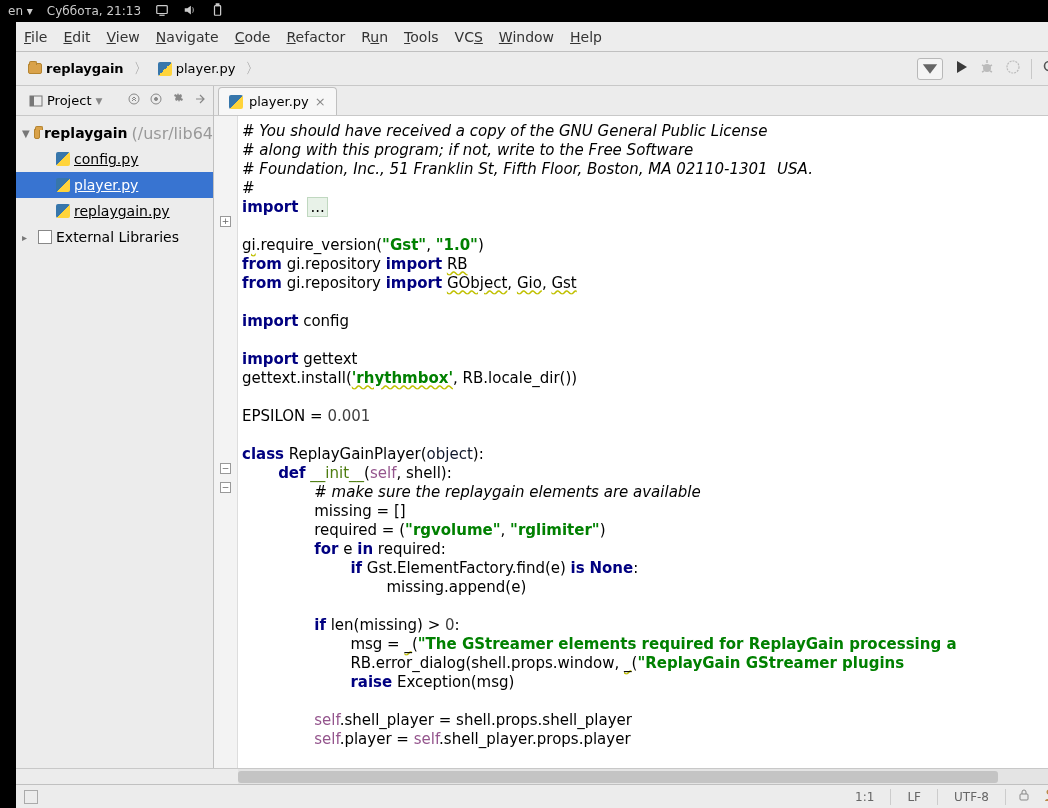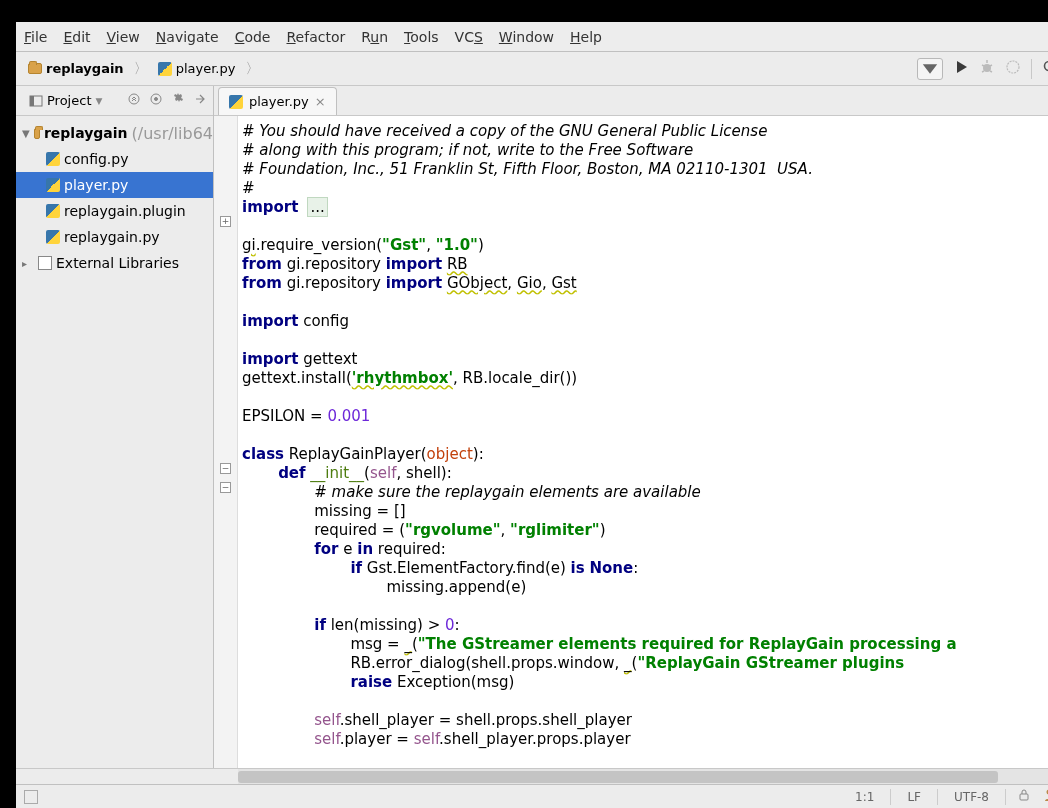--- a/index.html
+++ b/index.html
@@ -36,21 +36,21 @@
 
 
 .project-panel { width: 198px; background: #ececec; border-right: 1px solid #c0c0c0; display: flex; flex-direction: column; }
 .proj-header { height: 30px; border-bottom: 1px solid #c8c8c8; display: flex; align-items: center; padding: 0 6px; gap: 6px; font-size: 13px; }
 .proj-header .title { display: flex; align-items: center; gap: 4px; padding: 2px 6px; border: 1px solid transparent; }
 .proj-header .mini-icons { margin-left: auto; display: flex; gap: 8px; color: #888; }
 .proj-header .mini-icons svg { width: 14px; height: 14px; }
 
 .tree { padding: 4px 0; font-size: 14px; }
 .tree-row { display: flex; align-items: center; height: 26px; padding-left: 6px; gap: 4px; }
-.tree-row.indent1 { padding-left: 30px; }
+.tree-row.indent1 { padding-left: 40px; text-decoration: underline; }
 .tree-row.selected { background: #3874d1; color: #fff; }
 .tree-row .twisty { width: 12px; color: #777; font-size: 10px; }
 .tree-row .dir-icon { width: 14px; height: 11px; background: #d9a24a; border: 1px solid #b5842f; border-radius: 2px; position: relative; }
 .tree-row .dir-icon::before { content: ""; position: absolute; top: -3px; left: 0; width: 6px; height: 3px; background: #d9a24a; border: 1px solid #b5842f; border-bottom: none; border-radius: 2px 2px 0 0; }
 .tree-row .py-icon { width: 14px; height: 14px; background: linear-gradient(135deg,#3776ab 50%,#ffd43b 50%); border-radius: 2px; }
 .tree-row .lib-icon { width: 14px; height: 14px; border: 1px solid #888; background: #fff; }
 .tree-row .dim { color: #999; font-size: 16px; }
 
 
 .editor-area { flex: 1; display: flex; flex-direction: column; min-width: 0; }
@@ -59,21 +59,21 @@
 .file-tab .py-icon { width: 14px; height: 14px; background: linear-gradient(135deg,#3776ab 50%,#ffd43b 50%); border-radius: 2px; }
 .file-tab .close { font-size: 13px; color: #888; }
 
 .editor-wrap { flex: 1; display: flex; min-height: 0; background: #fff; }
 .gutter { width: 24px; background: #f3f3f3; border-right: 1px solid #ddd; position: relative; }
 .fold { position: absolute; left: 6px; width: 11px; height: 11px; border: 1px solid #999; background: #fff; font-size: 9px; line-height: 9px; text-align: center; color: #666; }
 .code { flex: 1; padding: 6px 4px 6px 4px; white-space: pre; font-family: "DejaVu Sans Mono","Courier New",monospace; font-size: 15px; line-height: 19px; color: #000; overflow: hidden; }
 .c-comment { color: #000000; font-style: italic; }
 .c-kw { color: #000080; font-weight: bold; }
 .c-str { color: #008000; font-weight: bold; }
-.c-num { color: #6d28d9; }
+.c-num { color: #404040; }
 .c-self { color: #94558d; }
 .c-wavy { text-decoration: underline wavy #c0c000; }
 .c-fold { background: #e8f2e8; border: 1px solid #c0d8c0; padding: 0 2px; }
 
 .marker-strip { width: 14px; background: #ececec; border-left: 1px solid #d8d8d8; position: relative; }
 .marker-strip .mk { position: absolute; left: 2px; width: 10px; height: 3px; }
 .mk.err { background: #d33; }
 .mk.warn { background: #d6b84a; }
 .mk.red-sq { width: 10px; height: 10px; background: #c44; top: 2px; }
 
@@ -86,20 +86,42 @@
 .status-bar { height: 24px; background: #ececec; border-top: 1px solid #c0c0c0; display: flex; align-items: center; padding: 0 8px; font-size: 12px; color: #666; gap: 12px; }
 .status-bar .spacer { flex: 1; }
 .status-bar .cell { padding: 0 4px; }
 .status-bar .divider { width: 1px; height: 16px; background: #ccc; }
 .tiny-icon { width: 14px; height: 14px; border: 1px solid #aaa; }
 </style>
 </head>
 <body>
 
 <div class="os-bar">
+  <div class="right">
+    <span><span>en</span> ▾</span>
+    <span>Суббота, 21:13</span>
+    <span>
+      <svg viewBox="0 0 16 16" fill="none" stroke="#ccc" stroke-width="1.4">
+          <rect x="2" y="3" width="12" height="9" rx="1"></rect>
+          <path d="M5 14h6"></path>
+        </svg>
+    </span>
+    <span>
+      <svg viewBox="0 0 16 16" fill="#ccc">
+          <path d="M2 6h3l4-3v10l-4-3H2z"></path>
+          <path d="M11 5c1 1 1 5 0 6" fill="none" stroke="#ccc"></path>
+        </svg>
+    </span>
+    <span>
+      <svg viewBox="0 0 16 16" fill="none" stroke="#ccc" stroke-width="1.4">
+          <rect x="4" y="3" width="7" height="11" rx="1"></rect>
+          <rect x="6" y="1" width="3" height="2" fill="#ccc"></rect>
+        </svg>
+    </span>
+  </div>
 </div>
 
 <div class="ide">
 
   <div class="menu-bar">
     <span><u>F</u>ile</span>
     <span><u>E</u>dit</span>
     <span><u>V</u>iew</span>
     <span><u>N</u>avigate</span>
     <span><u>C</u>ode</span>
@@ -195,24 +217,20 @@
         <div class="tree-row indent1">
           <span class="py-icon"></span>
           <span>config.py</span>
         </div>
         <div class="tree-row indent1 selected">
           <span class="py-icon"></span>
           <span>player.py</span>
         </div>
         <div class="tree-row indent1">
           <span class="py-icon"></span>
-          <span>replaygain.plugin</span>
-        </div>
-        <div class="tree-row indent1">
-          <span class="py-icon"></span>
           <span>replaygain.py</span>
         </div>
         <div class="tree-row">
           <span class="twisty">▸</span>
           <span class="lib-icon"></span>
           <span>External Libraries</span>
         </div>
       </div>
     </div>
 
@@ -240,21 +258,21 @@
 <span class="c-kw">from</span><span> gi.repository </span><span class="c-kw">import</span><span> </span><span class="c-wavy">RB</span>
 <span class="c-kw">from</span><span> gi.repository </span><span class="c-kw">import</span><span> </span><span class="c-wavy">GObject</span><span>, </span><span class="c-wavy">Gio</span><span>, </span><span class="c-wavy">Gst</span>
 
 <span class="c-kw">import</span><span> config</span>
 
 <span class="c-kw">import</span><span> gettext</span>
 <span>gettext.install(</span><span class="c-str c-wavy">'rhythmbox'</span><span>, RB.locale_dir())</span>
 
 <span>EPSILON = </span><span class="c-num">0.001</span>
 
-<span class="c-kw">class</span><span> ReplayGainPlayer(</span><span style="color:#c2410c">object</span><span>):</span>
+<span class="c-kw">class</span><span> ReplayGainPlayer(</span><span style="color:#0f172a">object</span><span>):</span>
     <span class="c-kw">def</span><span> </span><span style="color:#4d7c0f">__init__</span><span>(</span><span class="c-self">self</span><span>, shell):</span>
         <span class="c-comment"># make sure the replaygain elements are available</span>
         <span>missing = []</span>
         <span>required = (</span><span class="c-str">"rgvolume"</span><span>, </span><span class="c-str">"rglimiter"</span><span>)</span>
         <span class="c-kw">for</span><span> e </span><span class="c-kw">in</span><span> required:</span>
             <span class="c-kw">if</span><span> Gst.ElementFactory.find(e) </span><span class="c-kw">is</span><span> </span><span class="c-kw">None</span><span>:</span>
                 <span>missing.append(e)</span>
 
         <span class="c-kw">if</span><span> len(missing) &gt; </span><span class="c-num">0</span><span>:</span>
             <span>msg = </span><span class="c-wavy">_</span><span>(</span><span class="c-str">"The GStreamer elements required for ReplayGain processing a</span>

